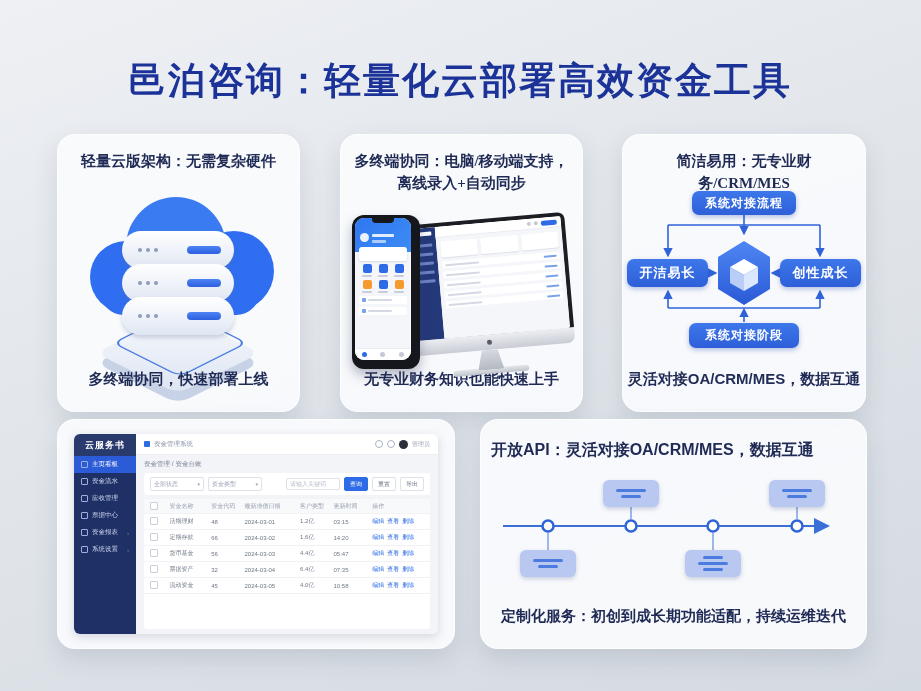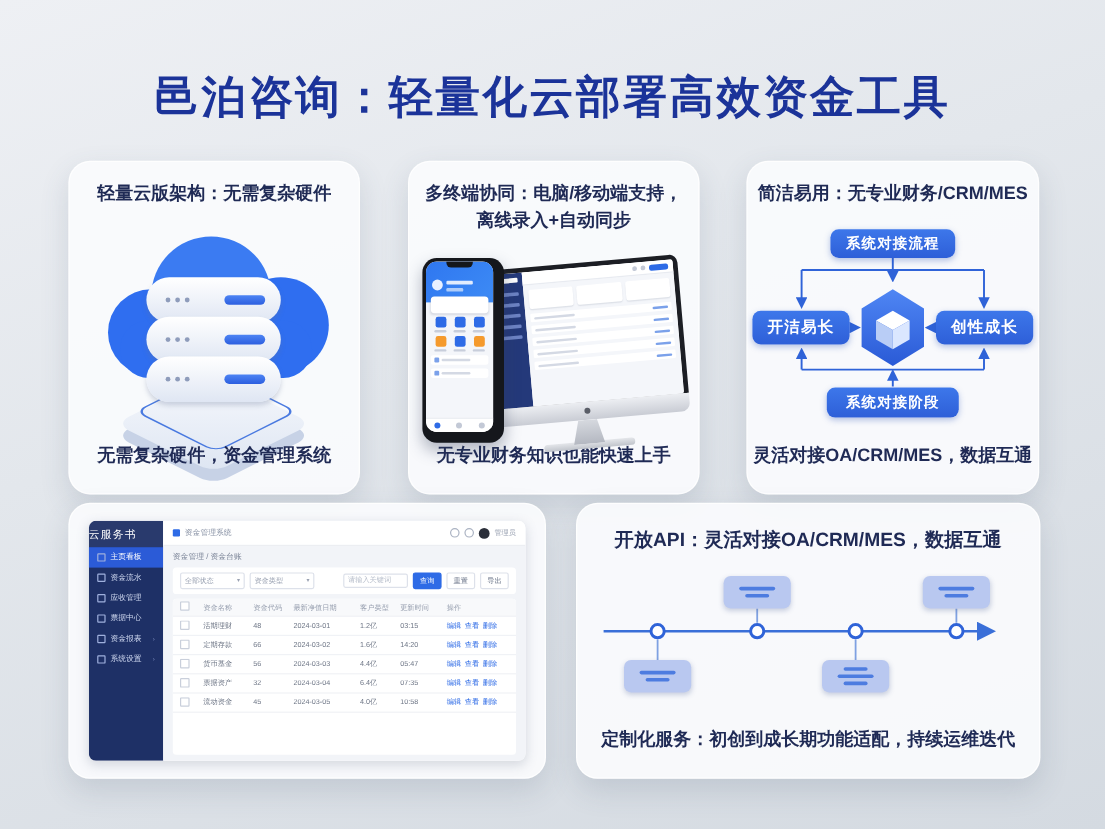--- a/index.html
+++ b/index.html
@@ -10,21 +10,21 @@
     font-size:37px;font-weight:800;color:#1b3399;letter-spacing:2px;}
   .card{position:absolute;background:rgba(250,251,253,0.93);
     border:1px solid rgba(255,255,255,0.9);border-radius:18px;
     box-shadow:0 10px 24px rgba(70,85,110,0.16);}
   #card-lite{left:57px;top:134px;width:241px;height:276px;}
   #card-multi{left:340px;top:134px;width:241px;height:276px;}
   #card-easy{left:622px;top:134px;width:242px;height:276px;}
   #card-admin{left:57px;top:419px;width:396px;height:228px;}
   #card-api{left:480px;top:419px;width:385px;height:228px;}
   .card-heading{margin:16px 8px 0;text-align:center;font-size:15px;font-weight:bold;
-    color:#1f2a55;line-height:1.45;}
+    color:#1f2a55;line-height:1.45;font-family:Liberation Serif, serif;}
   .card-caption{position:absolute;bottom:22px;left:0;right:0;text-align:center;
     font-size:15px;font-weight:bold;color:#1f2a55;}
 
   
   .cloud-svg{position:absolute;left:18px;top:58px;}
   .platform{position:absolute;width:116px;height:116px;border-radius:16px;
     transform:scaleY(0.5) rotate(45deg);}
   .platform.base{left:62px;top:170px;background:#c7d2e6;}
   .platform.topslab{left:62px;top:160px;background:linear-gradient(135deg,#f7f9fd,#dde5f2);}
   .platform.line{left:74px;top:160px;width:92px;height:92px;background:transparent;
@@ -97,21 +97,21 @@
     justify-content:center;box-shadow:0 2px 5px rgba(40,80,180,.35);letter-spacing:1px;}
   #dg-top{left:69px;top:8px;width:104px;height:24px;}
   #dg-left{left:4px;top:76px;width:81px;height:28px;font-size:13px;}
   #dg-right{left:157px;top:76px;width:81px;height:28px;font-size:13px;}
   #dg-bottom{left:66px;top:140px;width:110px;height:25px;}
 
   
   .panel{position:absolute;left:16px;top:14px;width:364px;height:200px;background:#fff;
     border-radius:6px;overflow:hidden;box-shadow:0 3px 10px rgba(80,95,120,.22);display:flex;}
   .pn-side{width:62px;background:#1e3066;color:#cdd6ee;flex-shrink:0;}
-  .pn-logo{height:22px;line-height:22px;color:#fff;font-weight:normal;
+  .pn-logo{height:22px;line-height:22px;text-align:center;color:#fff;font-weight:bold;
     font-size:9px;letter-spacing:1px;background:rgba(255,255,255,.05);}
   .pn-item{height:17px;display:flex;align-items:center;gap:4px;padding:0 7px;font-size:6.5px;}
   .pn-item.active{background:#2b5bd7;color:#fff;}
   .pn-ic{width:5px;height:5px;border:1px solid #9fb0dd;border-radius:1px;flex-shrink:0;}
   .pn-chev{margin-left:auto;font-size:5px;color:#8d9ecf;}
   .pn-main{flex:1;display:flex;flex-direction:column;background:#f2f4f8;min-width:0;}
   .pn-topbar{height:20px;background:#fff;display:flex;align-items:center;padding:0 8px;gap:4px;
     border-bottom:1px solid #eceef2;flex-shrink:0;}
   .pn-bc-ic{width:6px;height:6px;background:#2e6be6;border-radius:1px;}
   .pn-bc{color:#8a93a6;font-size:6.5px;}
@@ -136,21 +136,21 @@
   .pn-tr{display:flex;align-items:center;height:15px;border-bottom:1px solid #f0f2f6;
     padding:0 4px;color:#6f7787;font-size:6px;}
   .pn-tr.head{background:#f8f9fb;color:#98a0b0;height:14px;}
   .td{padding:0 2px;white-space:nowrap;overflow:hidden;box-sizing:border-box;}
   .c0{width:7%;}.c1{width:15%;}.c2{width:12%;}.c3{width:20%;}.c4{width:12%;}.c5{width:14%;}.c6{width:20%;}
   .cb{display:inline-block;width:6px;height:6px;border:1px solid #c9cfdb;border-radius:1px;background:#fff;}
   .actions{display:flex;gap:3px;}
   .actions a{color:#2e6be6;text-decoration:none;cursor:pointer;}
 
   
-  .api-heading{margin:20px 10px 0;text-align:center;font-size:16px;font-weight:bold;color:#1f2a55;}
+  .api-heading{margin:20px 10px 0;font-size:16px;font-weight:bold;color:#1f2a55;}
   .timeline{position:absolute;left:0;top:58px;width:385px;height:118px;}
   .tl-box{position:absolute;width:56px;height:27px;background:#b9c8f0;border-radius:6px;
     box-shadow:0 2px 4px rgba(90,110,160,.3);display:flex;flex-direction:column;
     align-items:center;justify-content:center;gap:3px;}
   .tl-bar{height:3px;border-radius:2px;background:#4d7ce0;}
   .w30{width:30px;}.w20{width:20px;}
   #tl-b1{left:39px;top:72px;} #tl-b2{left:122px;top:2px;}
   #tl-b3{left:204px;top:72px;} #tl-b4{left:288px;top:2px;}
 </style>
 </head>
@@ -194,21 +194,21 @@
         <div class="disc">
           <span class="dots">
               <i></i>
               <i></i>
               <i></i>
             </span>
           <span class="slot"></span>
         </div>
       </div>
     </div>
-    <div class="card-caption">无需复杂硬件，资金管理系统</div>
+    <div class="card-caption">多终端协同，快速部署上线</div>
   </div>
 
   <div class="card" id="card-multi">
     <div class="card-heading">
       <div>多终端协同：电脑/移动端支持，</div>
       <div>离线录入+自动同步</div>
     </div>
 
     <div class="imac">
       <div class="imac-screen">

